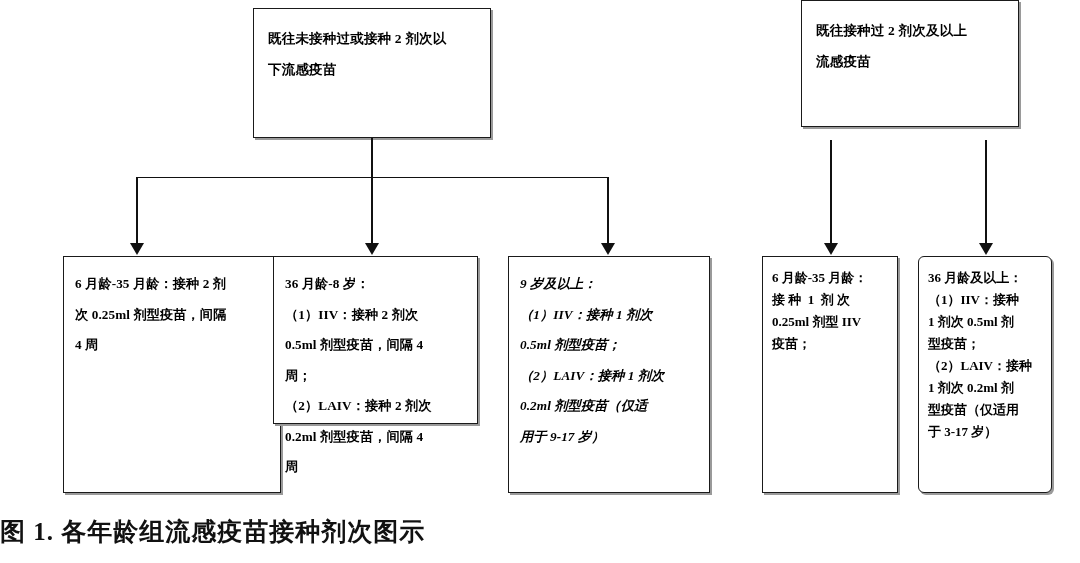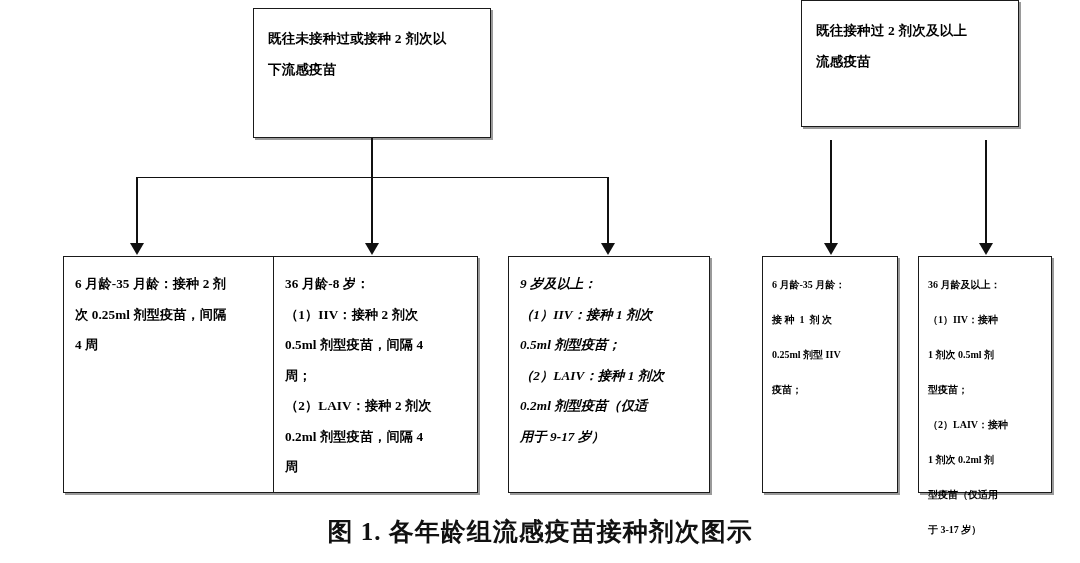--- a/index.html
+++ b/index.html
@@ -46,22 +46,22 @@
   
   .wide-box .txt {
     font-size: 13.2px;
     line-height: 30.5px;
     padding: 12px 11px 0 11px;
     letter-spacing: 0.1px;
   }
 
   
   .narrow-box .txt {
-    font-size: 10px;
-    line-height: 35px;
+    font-size: 13px;
+    line-height: 22px;
     padding: 10px 19px 0 9px;
     letter-spacing: 0px;
   }
 
   
   .vline {
     position: absolute;
     width: 0;
     border-left: 2px solid #111111;
   }
@@ -78,21 +78,20 @@
     border-right: 7px solid transparent;
     border-top: 12px solid #111111;
   }
 
   
   #caption {
     position: absolute;
     left: 0;
     top: 515px;
     width: 1080px;
-    text-align: center;
     font-family: "Liberation Serif", "DejaVu Serif", serif;
     font-size: 25px;
     font-weight: bold;
     letter-spacing: 1px;
     color: #111111;
   }
 </style>
 </head>
 <body>
 
@@ -115,21 +114,21 @@
 
   <div class="vline" style="left:607px; top:177px; height:68px;"></div>
   <div class="arrowhead" style="left:601px; top:243px;"></div>
 
   <div class="box wide-box" style="left:27px; top:256px; width:218px; height:237px;margin-left:36px;">
     <span class="txt">6 月龄-35 月龄：接种 2 剂
 次 0.25ml 剂型疫苗，间隔
 4 周</span>
   </div>
 
-  <div class="box wide-box" style="left:273px; top:256px; width:205px; height:237px;">
+  <div class="box wide-box" style="left:273px; top:256px; width:205px; height:168px;">
     <span class="txt">36 月龄-8 岁：
 （1）IIV：接种 2 剂次
 0.5ml 剂型疫苗，间隔 4
 周；
 （2）LAIV：接种 2 剂次
 0.2ml 剂型疫苗，间隔 4
 周</span>
   </div>
 
   <div class="box wide-box" style="left:508px; top:256px; width:202px; height:237px;font-style:italic;">
@@ -152,21 +151,21 @@
   <div class="vline" style="left:985px; top:140px; height:105px;"></div>
   <div class="arrowhead" style="left:979px; top:243px;"></div>
 
   <div class="box narrow-box" style="left:762px; top:256px; width:136px; height:237px;">
     <span class="txt">6 月龄-35 月龄：
 接 种  1  剂 次
 0.25ml 剂型 IIV
 疫苗；</span>
   </div>
 
-  <div class="box narrow-box" style="left:918px; top:256px; width:134px; height:237px;">
+  <div class="box narrow-box" style="left:918px; top:256px; width:134px; height:237px;border-radius:6px;">
     <span class="txt">36 月龄及以上：
 （1）IIV：接种
 1 剂次 0.5ml 剂
 型疫苗；
 （2）LAIV：接种
 1 剂次 0.2ml 剂
 型疫苗（仅适用
 于 3-17 岁）</span>
   </div>
 

